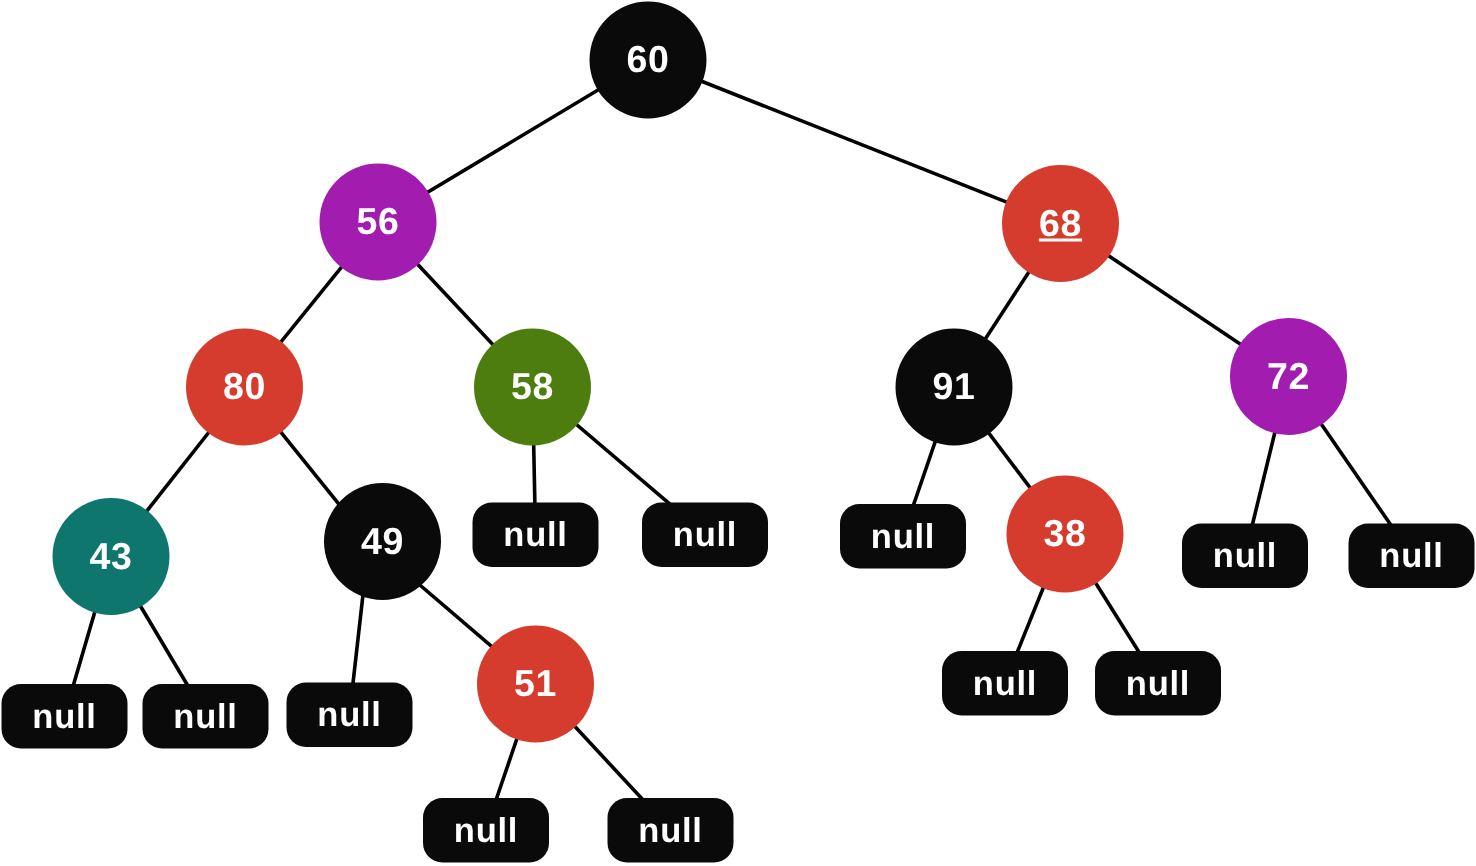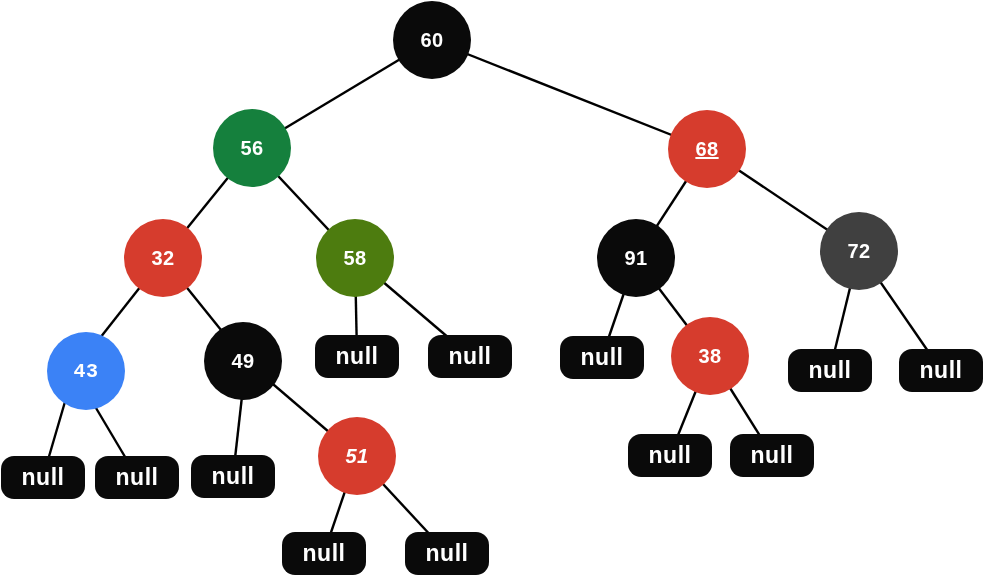--- a/index.html
+++ b/index.html
@@ -30,21 +30,21 @@
     justify-content: center;
     color: #ffffff;
     font-weight: 700;
     box-sizing: border-box;
     letter-spacing: 0.5px;
   }
   .node.circle {
     width: 78px;
     height: 78px;
     border-radius: 50%;
-    font-size: 20px;
+    font-size: 25px;
   }
   .node.nullbox {
     width: 84px;
     height: 43px;
     border-radius: 13px;
     font-size: 23px;
   }
 </style>
 </head>
 <body>
@@ -69,30 +69,30 @@
       <line x1="707" y1="149" x2="859" y2="251" stroke="#000000" stroke-width="2.4"></line>
       <line x1="636" y1="258" x2="602" y2="357" stroke="#000000" stroke-width="2.4"></line>
       <line x1="636" y1="258" x2="710" y2="356" stroke="#000000" stroke-width="2.4"></line>
       <line x1="710" y1="356" x2="670" y2="455" stroke="#000000" stroke-width="2.4"></line>
       <line x1="710" y1="356" x2="772" y2="455" stroke="#000000" stroke-width="2.4"></line>
       <line x1="859" y1="251" x2="830" y2="370" stroke="#000000" stroke-width="2.4"></line>
       <line x1="859" y1="251" x2="941" y2="370" stroke="#000000" stroke-width="2.4"></line>
     </svg>
   <div>
       <div class="node circle" style="left: 393px; top: 1px; background: rgb(10, 10, 10); color: rgb(255, 255, 255);">60</div>
-      <div class="node circle" style="left: 213px; top: 109px; background: #15803d; color: rgb(255, 255, 255);">56</div>
+      <div class="node circle" style="left: 213px; top: 109px; background: #a21caf; color: rgb(255, 255, 255);">56</div>
       <div class="node circle" style="left: 668px; top: 110px; background: rgb(214, 60, 45); color: rgb(255, 255, 255); text-decoration: underline;">68</div>
-      <div class="node circle" style="left: 124px; top: 219px; background: rgb(214, 60, 45); color: rgb(255, 255, 255);">32</div>
+      <div class="node circle" style="left: 124px; top: 219px; background: rgb(214, 60, 45); color: rgb(255, 255, 255);">80</div>
       <div class="node circle" style="left: 316px; top: 219px; background: #4d7c0f; color: rgb(255, 255, 255);">58</div>
       <div class="node circle" style="left: 597px; top: 219px; background: rgb(10, 10, 10); color: rgb(255, 255, 255);">91</div>
-      <div class="node circle" style="left: 820px; top: 212px; background: #404040; color: rgb(255, 255, 255);">72</div>
-      <div class="node circle" style="left: 47px; top: 332px; background: #3b82f6; color: rgb(255, 255, 255); font-family: Liberation Mono, monospace;">43</div>
-      <div class="node circle" style="left: 204px; top: 322px; background: rgb(10, 10, 10); color: rgb(255, 255, 255);">49</div>
+      <div class="node circle" style="left: 820px; top: 212px; background: #a21caf; color: rgb(255, 255, 255);">72</div>
+      <div class="node circle" style="left: 35px; top: 332px; background: #0f766e; color: rgb(255, 255, 255);">43</div>
+      <div class="node circle" style="left: 216px; top: 322px; background: rgb(10, 10, 10); color: rgb(255, 255, 255);">49</div>
       <div class="node circle" style="left: 671px; top: 317px; background: rgb(214, 60, 45); color: rgb(255, 255, 255);">38</div>
-      <div class="node circle" style="left: 318px; top: 417px; background: rgb(214, 60, 45); color: rgb(255, 255, 255); font-style: italic;">51</div>
+      <div class="node circle" style="left: 318px; top: 417px; background: rgb(214, 60, 45); color: rgb(255, 255, 255);">51</div>
       <div class="node nullbox" style="left: 1px; top: 455.5px; background: rgb(10, 10, 10); color: rgb(255, 255, 255);">null</div>
       <div class="node nullbox" style="left: 95px; top: 455.5px; background: rgb(10, 10, 10); color: rgb(255, 255, 255);">null</div>
       <div class="node nullbox" style="left: 191px; top: 454.5px; background: rgb(10, 10, 10); color: rgb(255, 255, 255);">null</div>
       <div class="node nullbox" style="left: 282px; top: 531.5px; background: rgb(10, 10, 10); color: rgb(255, 255, 255);">null</div>
       <div class="node nullbox" style="left: 405px; top: 531.5px; background: rgb(10, 10, 10); color: rgb(255, 255, 255);">null</div>
       <div class="node nullbox" style="left: 315px; top: 334.5px; background: rgb(10, 10, 10); color: rgb(255, 255, 255);">null</div>
       <div class="node nullbox" style="left: 428px; top: 334.5px; background: rgb(10, 10, 10); color: rgb(255, 255, 255);">null</div>
       <div class="node nullbox" style="left: 560px; top: 335.5px; background: rgb(10, 10, 10); color: rgb(255, 255, 255);">null</div>
       <div class="node nullbox" style="left: 628px; top: 433.5px; background: rgb(10, 10, 10); color: rgb(255, 255, 255);">null</div>
       <div class="node nullbox" style="left: 730px; top: 433.5px; background: rgb(10, 10, 10); color: rgb(255, 255, 255);">null</div>

